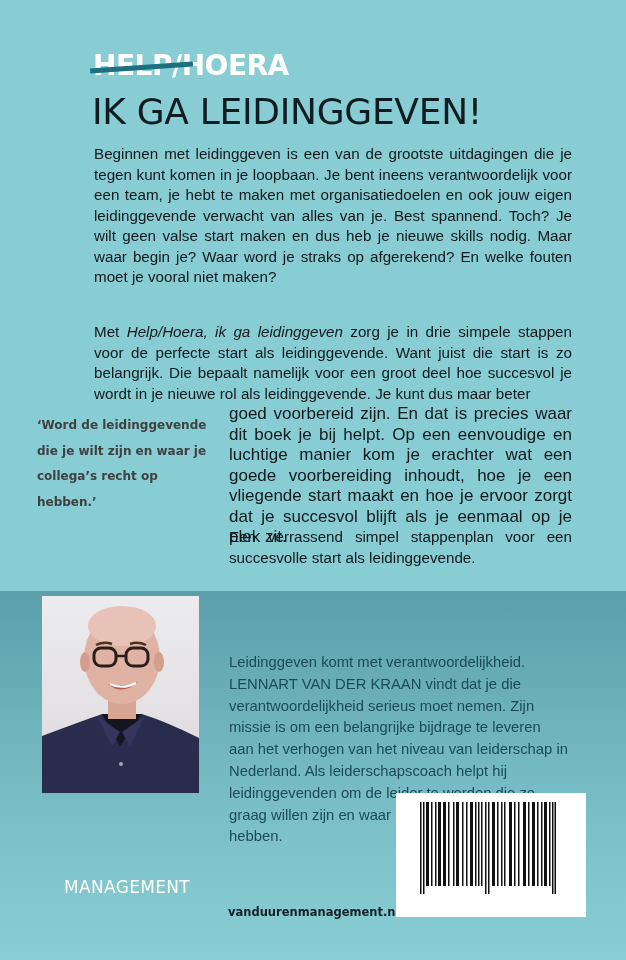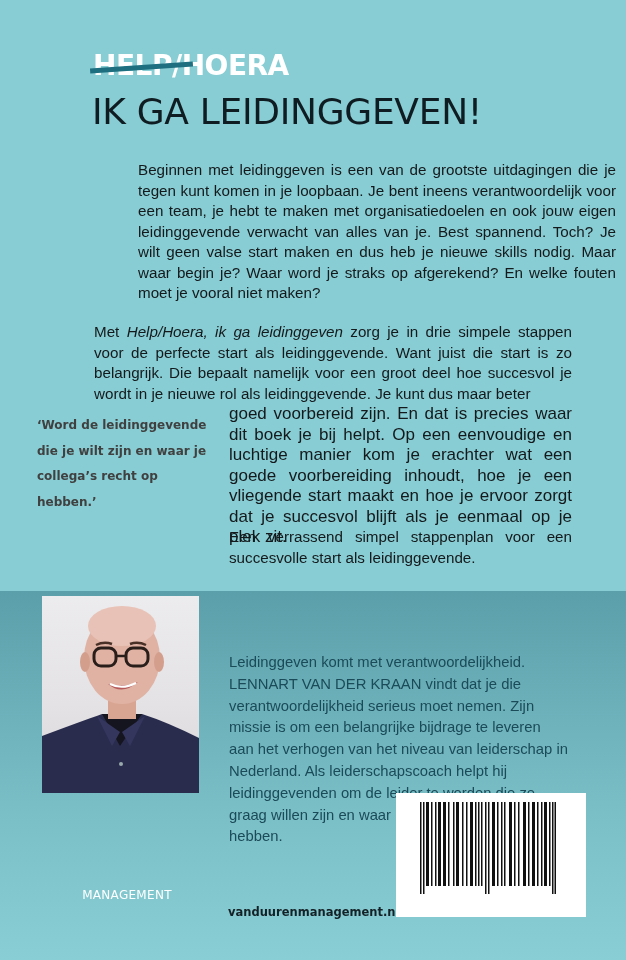--- a/index.html
+++ b/index.html
@@ -33,21 +33,21 @@
     position: absolute; left: 92px; top: 90px;
     font-family: "DejaVu Sans", sans-serif; font-weight: normal;
     font-size: 36px; letter-spacing: -0.3px; color: #0f1c22;
     line-height: 44px; white-space: nowrap;
   }
   .body-text {
     position: absolute; left: 94px; width: 478px;
     font-size: 15.2px; line-height: 20.5px; color: #14191c;
     text-align: justify;
   }
-  .p1 { top: 160px; margin-left: 44px; }
+  .p1 { top: 144px; }
   .p2 { top: 322px; }
   .p2 em { font-style: italic; }
   .p3 {
     position: absolute; left: 229px; top: 404px; width: 343px;
     font-size: 17px; line-height: 20.5px; text-align: justify; color: #14191c;
   }
   .p4 {
     position: absolute; left: 229px; top: 527px; width: 343px;
     font-size: 15.2px; line-height: 20.5px; text-align: justify; color: #14191c;
   }
@@ -66,22 +66,22 @@
     font-size: 14.8px; line-height: 21.8px; color: #1b4a58;
   }
   .logo {
     position: absolute; left: 42px; top: 880px; width: 160px; text-align: center;
   }
   .logo-main {
     font-family: "DejaVu Sans", sans-serif; font-size: 25px; letter-spacing: 0.5px;
     color: #1e6683; line-height: 28px; font-weight: normal;
   }
   .logo-sub {
-    font-family: "DejaVu Sans", sans-serif; font-size: 12px; color: #ffffff;
-    letter-spacing: 0.3px; line-height: 15px; margin-top: 8px; padding-left: 10px;
+    font-family: "DejaVu Sans", sans-serif; font-size: 17px; color: #ffffff;
+    letter-spacing: 0.3px; line-height: 15px; margin-top: 0px; padding-left: 10px;
   }
   .website {
     position: absolute; left: 228px; top: 905px;
     font-family: "DejaVu Sans", sans-serif; font-weight: bold; font-size: 11.5px;
     color: #142126; white-space: nowrap;
   }
   .barcode-box {
     position: absolute; left: 396px; top: 793px; width: 190px; height: 124px;
     background: #ffffff;
   }

